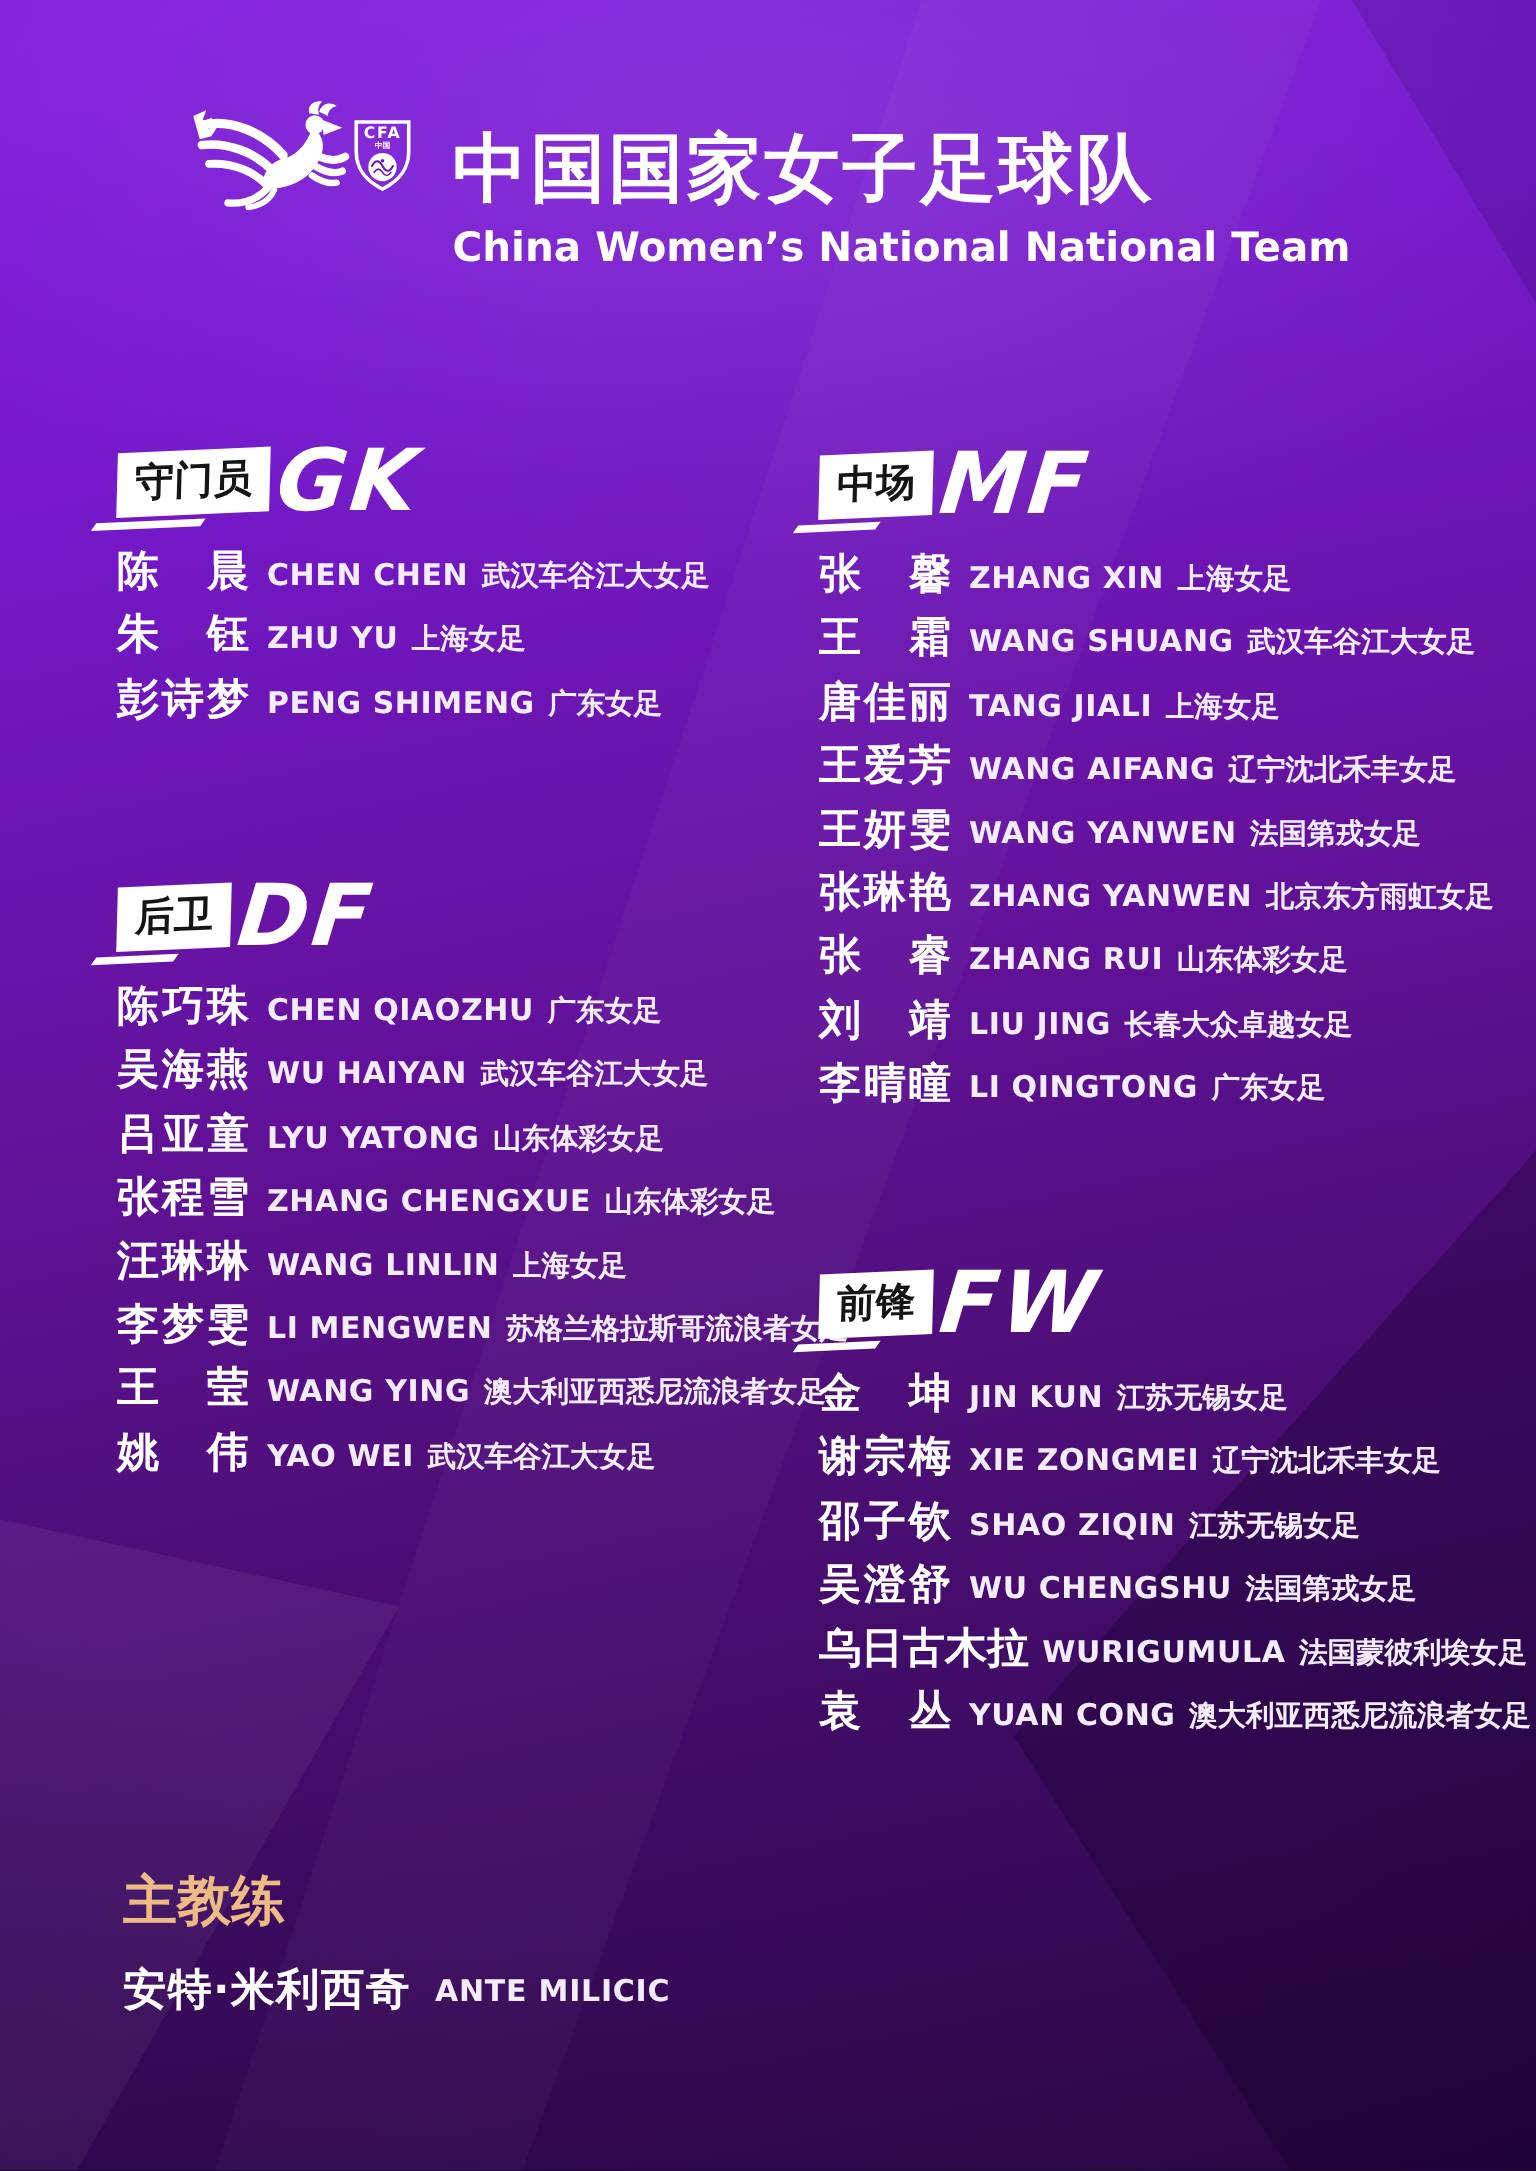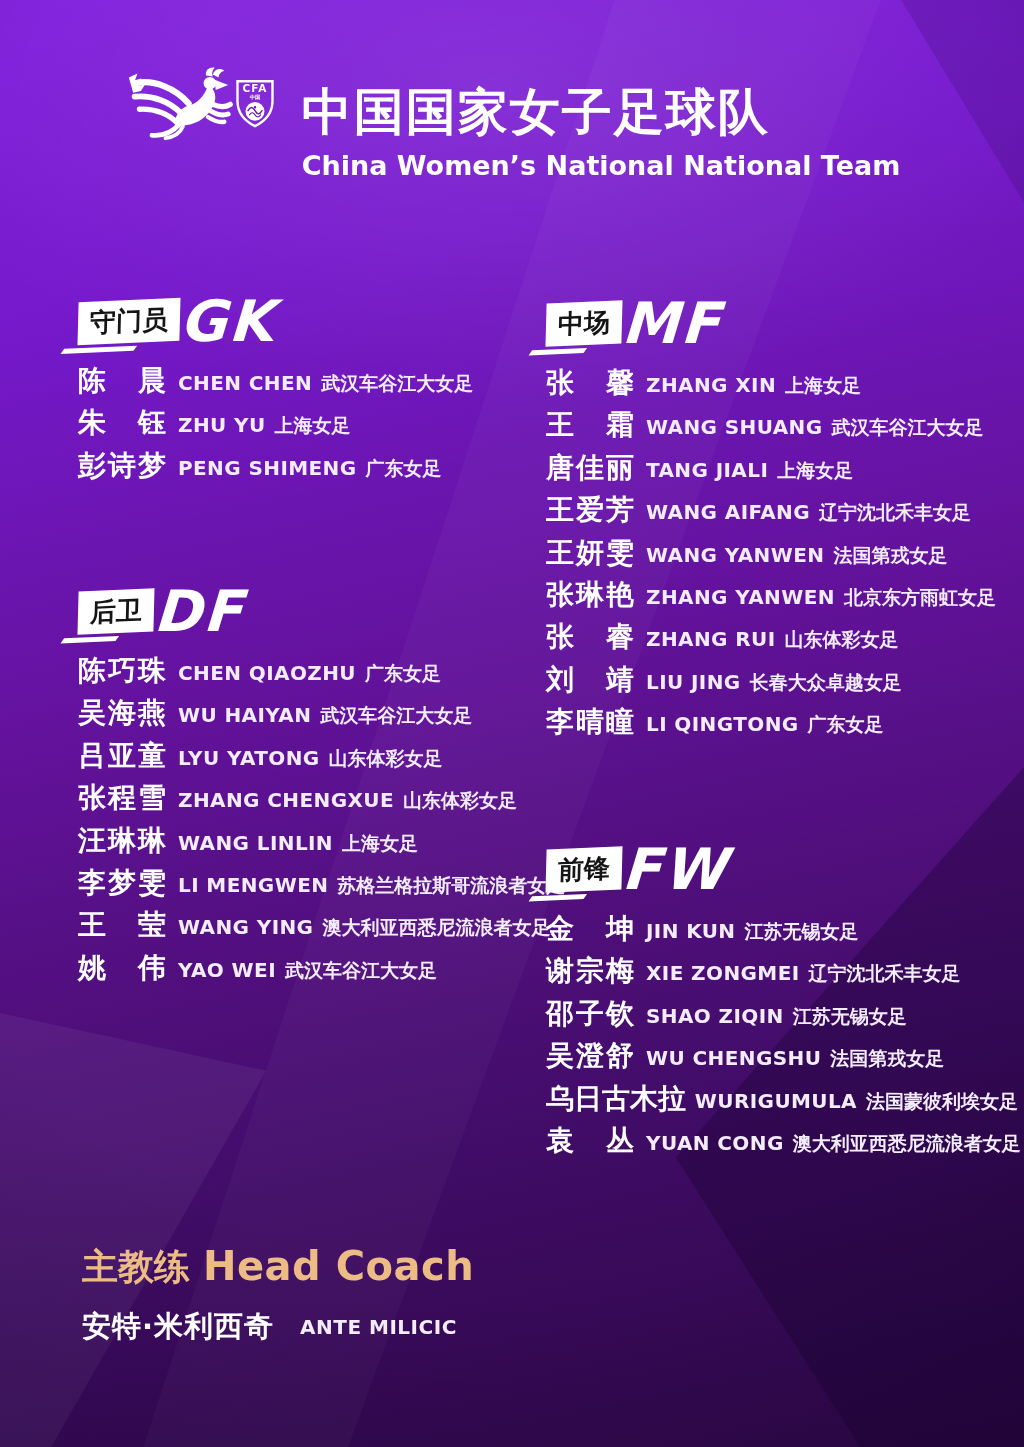--- a/index.html
+++ b/index.html
@@ -49,21 +49,21 @@
   .p-en{font-size:20px;font-weight:600;color:#f3ecfc;margin-left:12px;letter-spacing:0.4px;}
   .p-club{font-size:19px;font-weight:600;color:#f3ecfc;margin-left:9px;}
 
   
   .coach{position:absolute;left:82px;top:1243px;}
   .coach-line1{display:flex;align-items:flex-start;}
   .coach-cn{font-size:36px;font-weight:800;color:#ecbc84;}
   .coach-en{font-size:40px;font-weight:800;color:#ecbc84;margin-left:13px;letter-spacing:0.5px;}
   .coach-line2{display:flex;align-items:center;margin-top:15px;}
   .coach-name-cn{font-size:29px;font-weight:700;color:#fff;letter-spacing:1px;}
-  .coach-name-en{font-size:20px;font-weight:600;color:#f3ecfc;margin-left:26px;letter-spacing:0.5px;}
+  .coach-name-en{font-size:20px;font-weight:600;color:#f3ecfc;margin-left:16px;letter-spacing:0.5px;}
 
   svg text{font-family:"DejaVu Sans","Liberation Sans",sans-serif;}
 </style>
 </head>
 <body>
 
 <div class="poster">
   <div class="facet facet-light-mid"></div>
   <div class="facet facet-light-bl"></div>
   <div class="facet facet-dark-br"></div>
@@ -370,20 +370,19 @@
           </span>
     <span class="p-en">YUAN CONG</span>
     <span class="p-club">澳大利亚西悉尼流浪者女足</span>
   </div>
       </div>
   </section>
 
   <footer class="coach">
     <div class="coach-line1">
       <span class="coach-cn">主教练</span>
-      <span class="coach-en">Head Coach</span>
     </div>
     <div class="coach-line2">
       <span class="coach-name-cn">安特·米利西奇</span>
       <span class="coach-name-en">ANTE MILICIC</span>
     </div>
   </footer>
 </div>
 
 </body></html>

